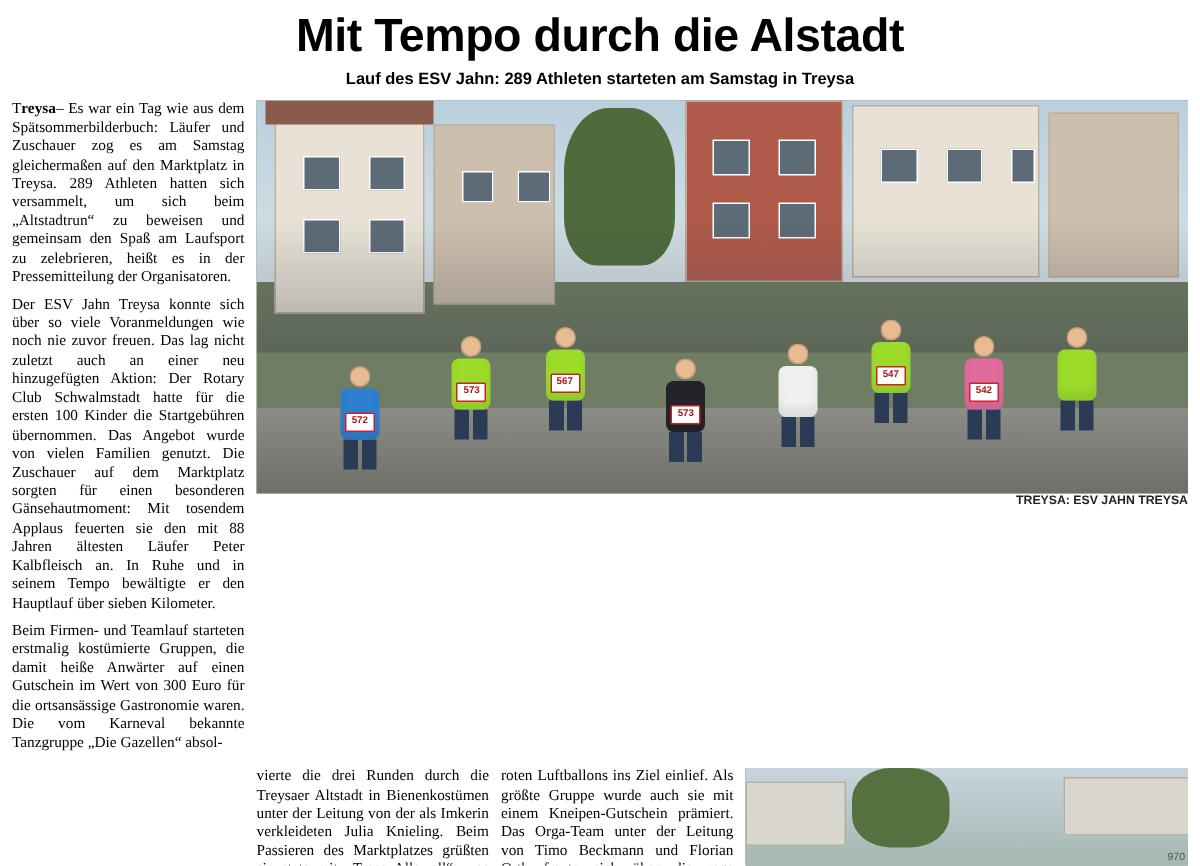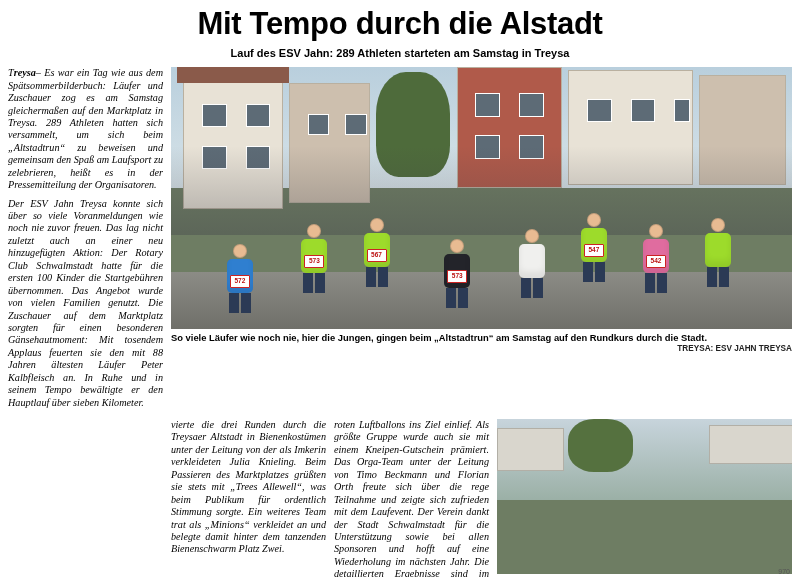--- a/index.html
+++ b/index.html
@@ -47,21 +47,20 @@
   .content {
     position: relative;
     display: flex;
     gap: 8px;
     padding: 0 8px;
     box-sizing: border-box;
   }
   .col {
     width: 155px;
     flex: 0 0 155px;
-    font-style: italic;
   }
   .col-text p {
     margin: 0 0 6px 0;
     font-size: 10.2px;
     line-height: 1.22;
     text-align: justify;
     hyphens: auto;
     -webkit-hyphens: auto;
   }
   .col-text p.first::first-letter {
@@ -207,20 +206,21 @@
   <div class="headline-wrap">
     <div class="headline">Mit Tempo durch die Alstadt</div>
     <div class="subhead">Lauf des ESV Jahn: 289 Athleten starteten am Samstag in Treysa</div>
   </div>
 
   <div class="content">
 
     <div class="col col-text">
       <p class="first"><span class="lead-name">Treysa</span><span>– Es war ein Tag wie aus dem Spätsommerbilderbuch: Läufer und Zuschauer zog es am Samstag gleichermaßen auf den Marktplatz in Treysa. 289 Athleten hatten sich versammelt, um sich beim „Altstadtrun“ zu beweisen und gemeinsam den Spaß am Laufsport zu zelebrieren, heißt es in der Pressemitteilung der Organisatoren.</span></p>
       <p>Der ESV Jahn Treysa konnte sich über so viele Voranmeldungen wie noch nie zuvor freuen. Das lag nicht zuletzt auch an einer neu hinzugefügten Aktion: Der Rotary Club Schwalmstadt hatte für die ersten 100 Kinder die Startgebühren übernommen. Das Angebot wurde von vielen Familien genutzt. Die Zuschauer auf dem Marktplatz sorgten für einen besonderen Gänsehautmoment: Mit tosendem Applaus feuerten sie den mit 88 Jahren ältesten Läufer Peter Kalbfleisch an. In Ruhe und in seinem Tempo bewältigte er den Hauptlauf über sieben Kilometer.</p>
+      <p>Beim Firmen- und Teamlauf starteten erstmalig kostümierte Gruppen, die damit heiße Anwärter auf einen Gutschein im Wert von 300 Euro für die ortsansässige Gastronomie waren. Die vom Karneval bekannte Tanzgruppe „Die Gazellen“ absol-</p>
     </div>
 
     <div class="photo-main">
       <div class="photo-frame photo-a">
         <div class="sky"></div>
 
         <div class="bldg" style="left:2%; top:2%; width:16%; height:52%;"></div>
         <div class="roof" style="left:1%; top:0%; width:18%; height:6%;"></div>
         <div class="win" style="left:5%; top:14%; width:4%; height:9%;"></div>
         <div class="win" style="left:12%; top:14%; width:4%; height:9%;"></div>
@@ -303,21 +303,20 @@
           <div class="legs"></div>
         </div>
 
         <div class="runner" style="left:86%; bottom:16%;">
           <div class="head"></div>
           <div class="torso"></div>
           <div class="legs"></div>
         </div>
       </div>
 
-      <div class="caption">So viele Läufer wie noch nie, hier die Jungen, gingen beim „Altstadtrun“ am Samstag auf den Rundkurs durch die Stadt.</div>
       <div class="credit">TREYSA: ESV JAHN TREYSA</div>
     </div>
   </div>
 
   <div class="lower">
     <div class="col col-text"></div>
 
     <div class="col col-text">
       <p>vierte die drei Runden durch die Treysaer Altstadt in Bienenkostümen unter der Leitung von der als Imkerin verkleideten Julia Knieling. Beim Passieren des Marktplatzes grüßten sie stets mit „Trees Allewell“, was beim Publikum für ordentlich Stimmung sorgte. Ein weiteres Team trat als „Minions“ verkleidet an und belegte damit hinter dem tanzenden Bienenschwarm Platz Zwei.</p>
 

